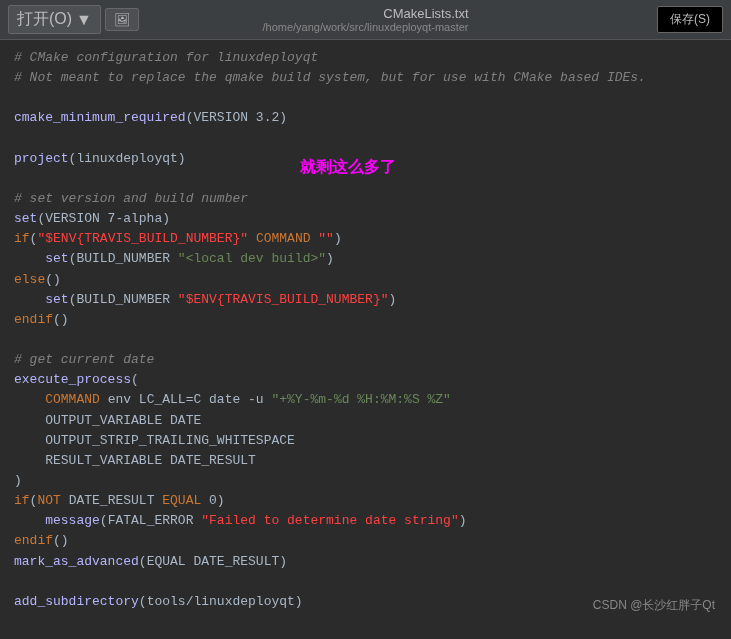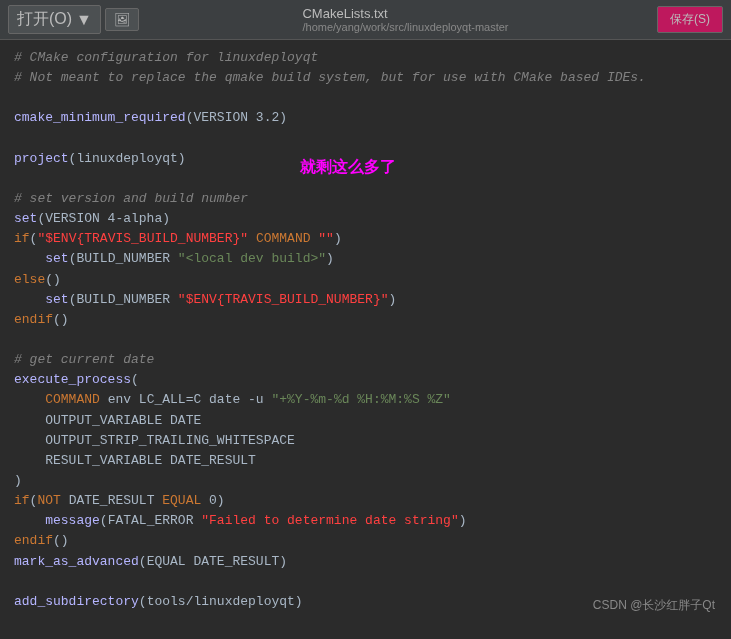--- a/index.html
+++ b/index.html
@@ -17,22 +17,21 @@
       display: flex;
       align-items: center;
       justify-content: space-between;
       padding: 0 8px;
       border-bottom: 1px solid #555;
     }
     .title-center {
       position: absolute;
       left: 50%;
       transform: translateX(-50%);
-      text-align: left;
-      margin-left: 40px;
+      text-align: right;
     }
     .title-filename {
       color: #bbbbbb;
       font-family: Arial, sans-serif;
       font-size: 13px;
     }
     .title-path {
       color: #888888;
       font-family: Arial, sans-serif;
       font-size: 11px;
@@ -58,21 +57,21 @@
     .btn-icon {
       background: #4c5052;
       color: #bbbbbb;
       border: 1px solid #666;
       padding: 3px 8px;
       font-size: 13px;
       cursor: pointer;
       border-radius: 2px;
     }
     .btn-save {
-      background: #be185d;
+      background: #000000;
       color: #bbbbbb;
       border: 1px solid #666;
       padding: 4px 12px;
       font-size: 12px;
       font-family: Arial, sans-serif;
       cursor: pointer;
       border-radius: 2px;
     }
     .editor-area {
       background: #2b2b2b;
@@ -132,21 +131,21 @@
 <div class="editor-area">
 
   <div class="line comment"># CMake configuration for linuxdeployqt</div>
   <div class="line comment"># Not meant to replace the qmake build system, but for use with CMake based IDEs.</div>
   <div class="line">&nbsp;</div>
   <div class="line"><span class="func-teal">cmake_minimum_required</span><span class="plain">(VERSION 3.2)</span></div>
   <div class="line">&nbsp;</div>
   <div class="line"><span class="func-teal">project</span><span class="plain">(linuxdeployqt)</span></div>
   <div class="line">&nbsp;</div>
   <div class="line comment"># set version and build number</div>
-  <div class="line"><span class="func-teal">set</span><span class="plain">(VERSION 4-alpha)</span></div>
+  <div class="line"><span class="func-teal">set</span><span class="plain">(VERSION 7-alpha)</span></div>
   <div class="line"><span class="keyword-cmake">if</span><span class="plain">(</span><span class="string-red">"$ENV{TRAVIS_BUILD_NUMBER}"</span><span class="plain"> </span><span class="keyword-cmake">COMMAND</span><span class="plain"> </span><span class="string-red">""</span><span class="plain">)</span></div>
   <div class="line"><span class="plain">    </span><span class="func-teal">set</span><span class="plain">(BUILD_NUMBER </span><span class="string-green">"&lt;local dev build&gt;"</span><span class="plain">)</span></div>
   <div class="line"><span class="keyword-cmake">else</span><span class="plain">()</span></div>
   <div class="line"><span class="plain">    </span><span class="func-teal">set</span><span class="plain">(BUILD_NUMBER </span><span class="string-red">"$ENV{TRAVIS_BUILD_NUMBER}"</span><span class="plain">)</span></div>
   <div class="line"><span class="keyword-cmake">endif</span><span class="plain">()</span></div>
   <div class="line">&nbsp;</div>
   <div class="line comment"># get current date</div>
   <div class="line"><span class="func-teal">execute_process</span><span class="plain">(</span></div>
   <div class="line"><span class="plain">    </span><span class="keyword-cmake">COMMAND</span><span class="plain"> env LC_ALL=C date -u </span><span class="string-green">"+%Y-%m-%d %H:%M:%S %Z"</span></div>
   <div class="line"><span class="plain">    OUTPUT_VARIABLE DATE</span></div>

